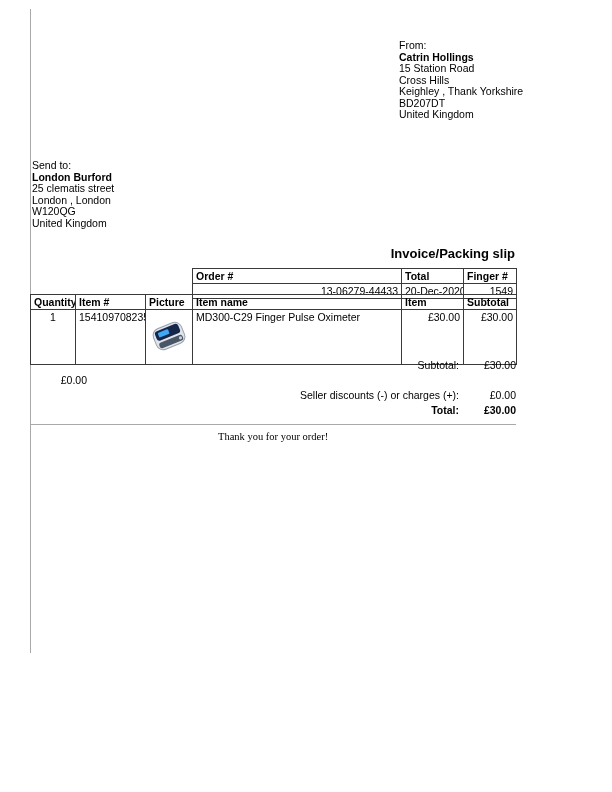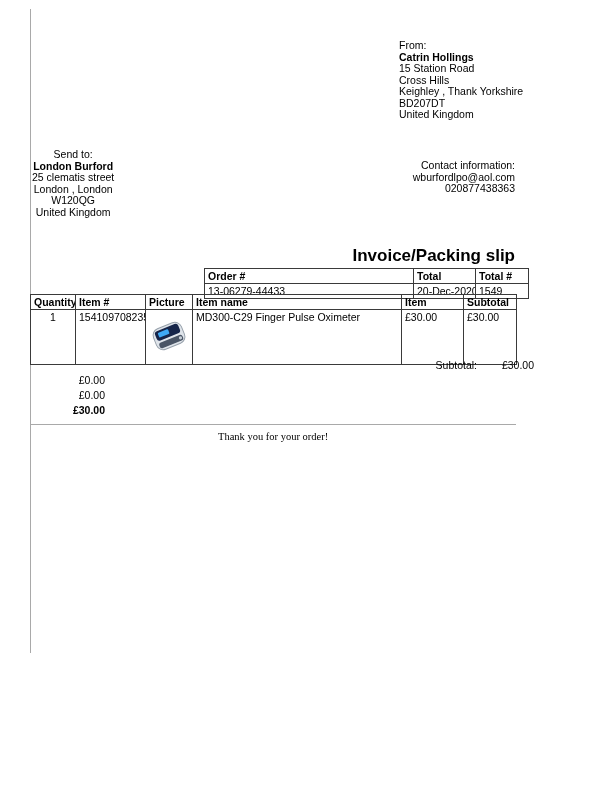--- a/index.html
+++ b/index.html
@@ -15,47 +15,47 @@
   }
   .bold { font-weight: bold; }
   .left-rule {
     position: absolute;
     left: 30px; top: 9px;
     width: 1px; height: 775px;
     background: #a9a9a9;
   }
   .addr div { line-height: 11.5px; }
   .from-block { position: absolute; left: 399px; top: 40px; }
-  .sendto-block { position: absolute; left: 32px; top: 149px; text-align: center; }
+  .sendto-block { position: absolute; left: 32px; top: 160px; }
   .contact-block { position: absolute; right: 97px; top: 160px; text-align: right; }
   .doc-title {
     position: absolute; right: 97px; top: 246px;
-    font-size: 17px; font-weight: bold;
+    font-size: 13px; font-weight: bold;
   }
   table { border-collapse: collapse; table-layout: fixed; }
   td, th {
     border: 1px solid #3a3a3a;
     padding: 1px 3px;
     font-size: 10.5px;
     font-weight: normal;
     text-align: left;
     vertical-align: top;
     overflow: hidden;
     white-space: nowrap;
   }
   th { font-weight: bold; }
-  .order-table { position: absolute; left: 204px; top: 268px; width: 324px; border-radius: 13px; }
+  .order-table { position: absolute; left: 192px; top: 268px; width: 324px; border-radius: 13px; }
   .order-table td, .order-table th { height: 11px; }
   .items-table { position: absolute; left: 30px; top: 294px; width: 486px; padding-left: 44px; }
   .items-table .data-row td { height: 52px; }
-  .cell-right { text-align: left; }
+  .cell-right { text-align: right; }
   .cell-center { text-align: center; }
   .pic-cell { text-align: center; vertical-align: middle; }
   .totals {
-    position: absolute; left: 30px; top: 359px; width: 486px; margin-left: 18px;
+    position: absolute; left: 30px; top: 359px; width: 486px;
   }
   .trow { display: flex; height: 15px; align-items: flex-start; }
   .tlabel { flex: 1; text-align: right; }
   .tvalue { width: 57px; text-align: right; }
   .totals-rule {
     position: absolute; left: 30px; top: 424px;
     width: 486px; height: 1px; background: #a9a9a9;
   }
   .thank-you { position: absolute; left: 218px; top: 431px; font-family: Liberation Serif, serif; }
 </style>
@@ -78,39 +78,34 @@
 
   <div class="sendto-block addr">
     <div>Send to:</div>
     <div class="bold">London Burford</div>
     <div>25 clematis street</div>
     <div>London ,  London</div>
     <div>W120QG</div>
     <div>United Kingdom</div>
   </div>
 
-  <div class="contact-block addr">
-    <div>Contact information:</div>
-    <div>wburfordlpo@aol.com</div>
-    <div>020877438363</div>
-  </div>
 
   <div class="doc-title">Invoice/Packing slip</div>
 
   <table class="order-table">
     <colgroup>
         <col style="width:209px">
         <col style="width:62px">
         <col style="width:53px">
       </colgroup>
     <tbody>
         <tr>
       <th>Order #</th>
       <th>Total</th>
-      <th>Total #</th>
+      <th>Finger #</th>
     </tr>
     <tr>
       <td class="cell-right">13-06279-44433</td>
       <td>20-Dec-2020</td>
       <td class="cell-right">1549</td>
     </tr>
   </tbody>
     </table>
 
   <table class="items-table">
@@ -156,23 +151,25 @@
 
   <div class="totals">
     <div class="trow">
       <span class="tlabel">Subtotal:</span>
       <span class="tvalue">£30.00</span>
     </div>
     <div class="trow">
       <span class="tvalue">£0.00</span>
     </div>
     <div class="trow">
+      <span class="tlabel">Seller discounts (-) or charges (+):</span>
       <span class="tvalue">£0.00</span>
     </div>
     <div class="trow bold">
+      <span class="tlabel bold">Total:</span>
       <span class="tvalue bold">£30.00</span>
     </div>
   </div>
 
   <div class="totals-rule"></div>
 
   <div class="thank-you">Thank you for your order!</div>
 
 </div>
 

